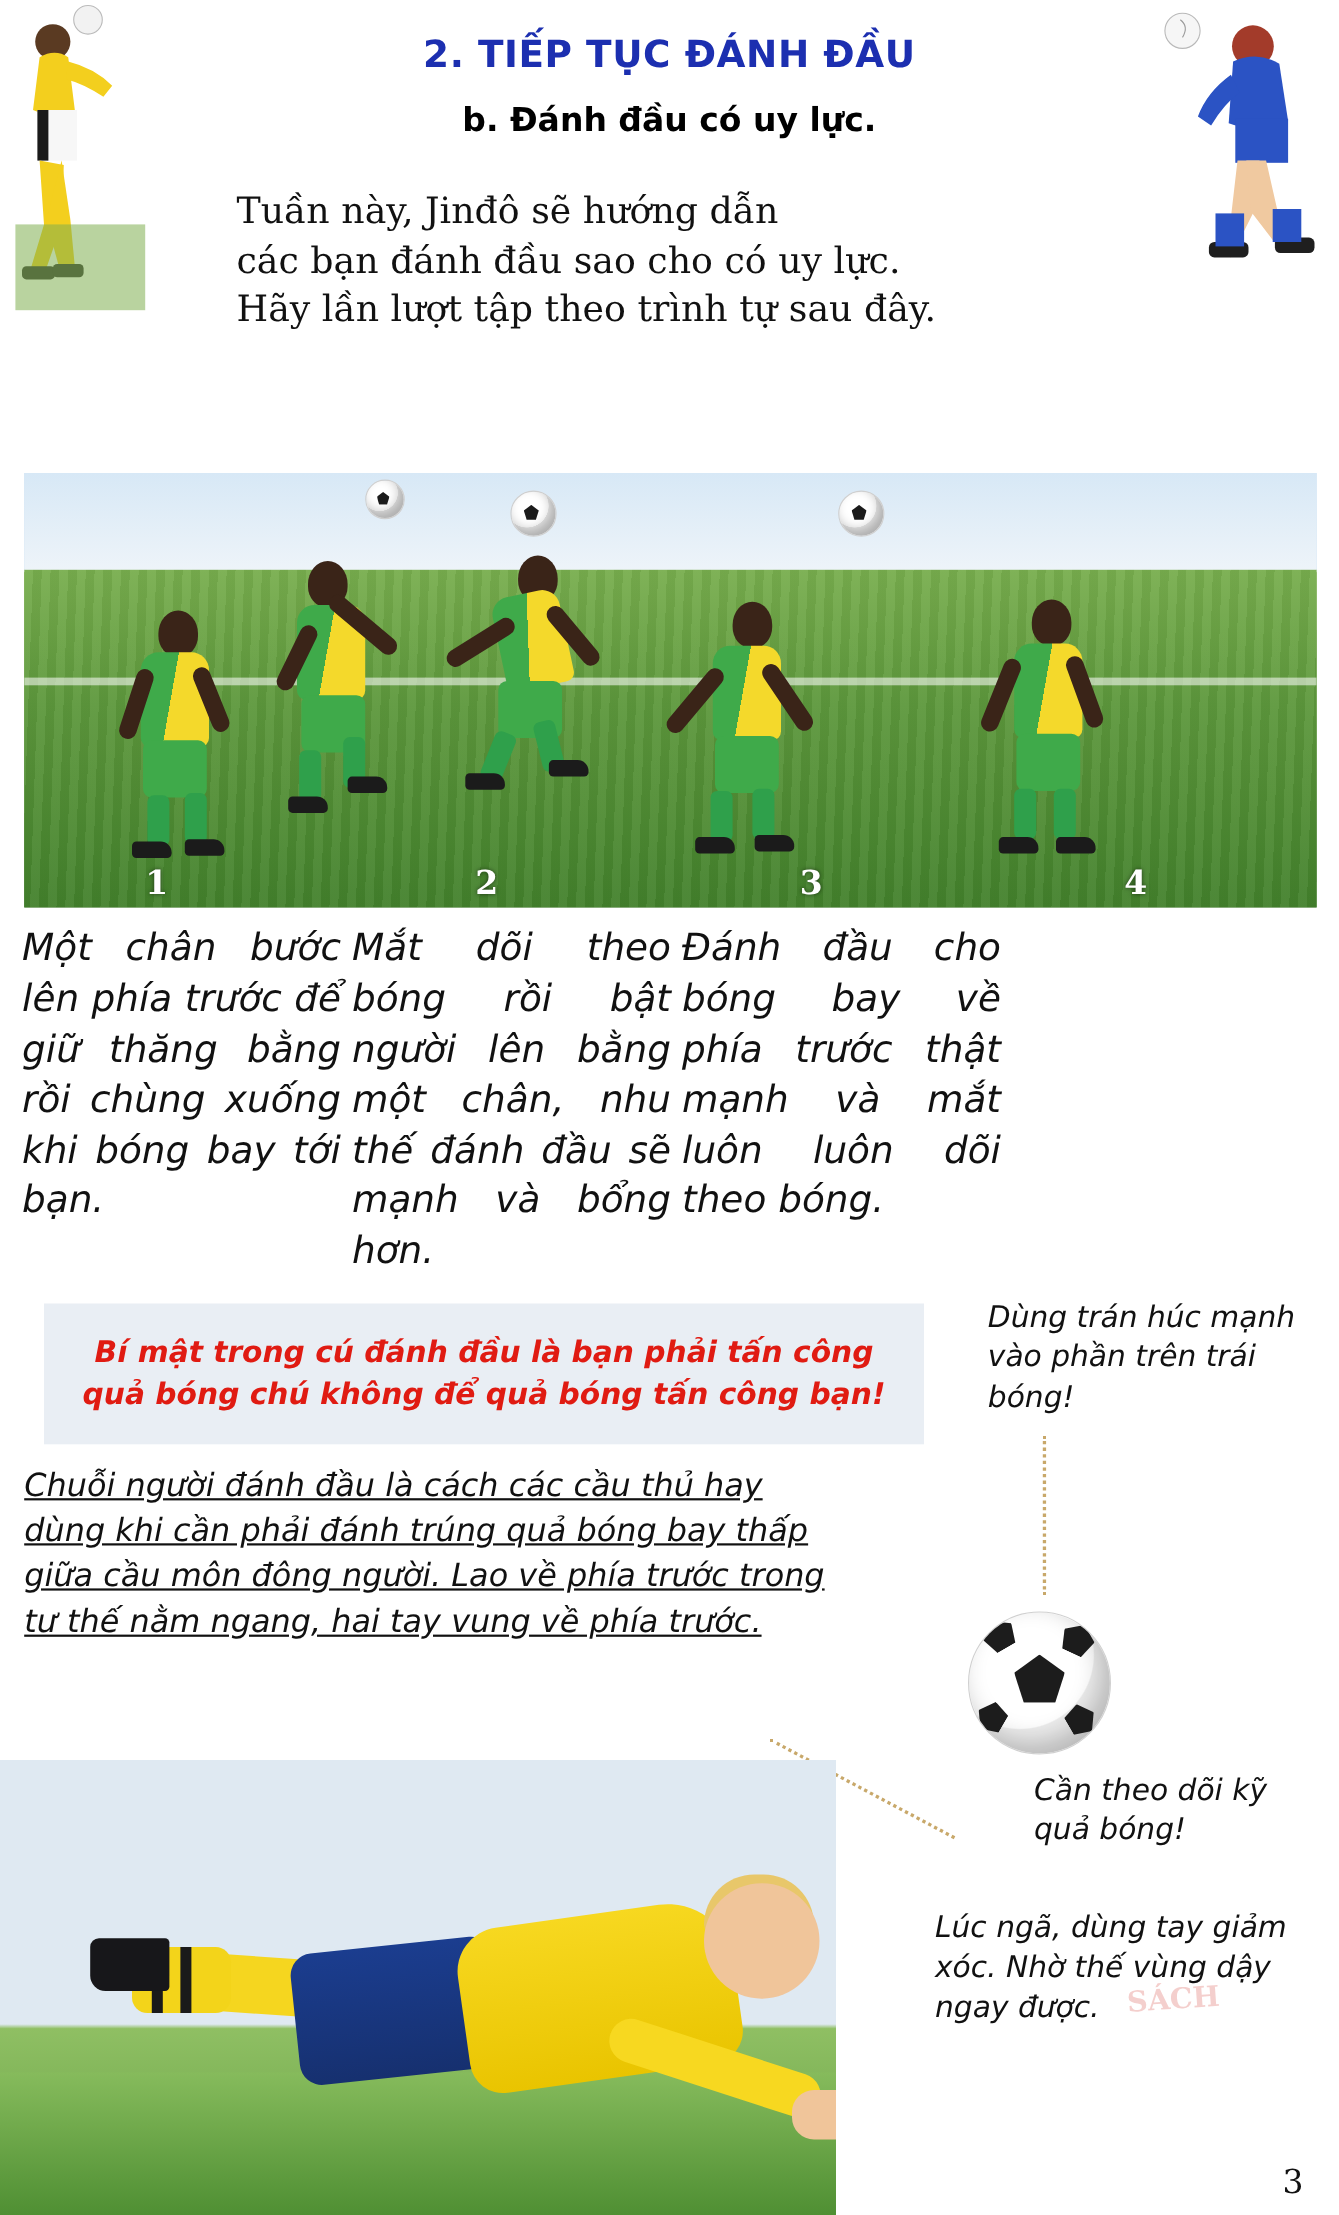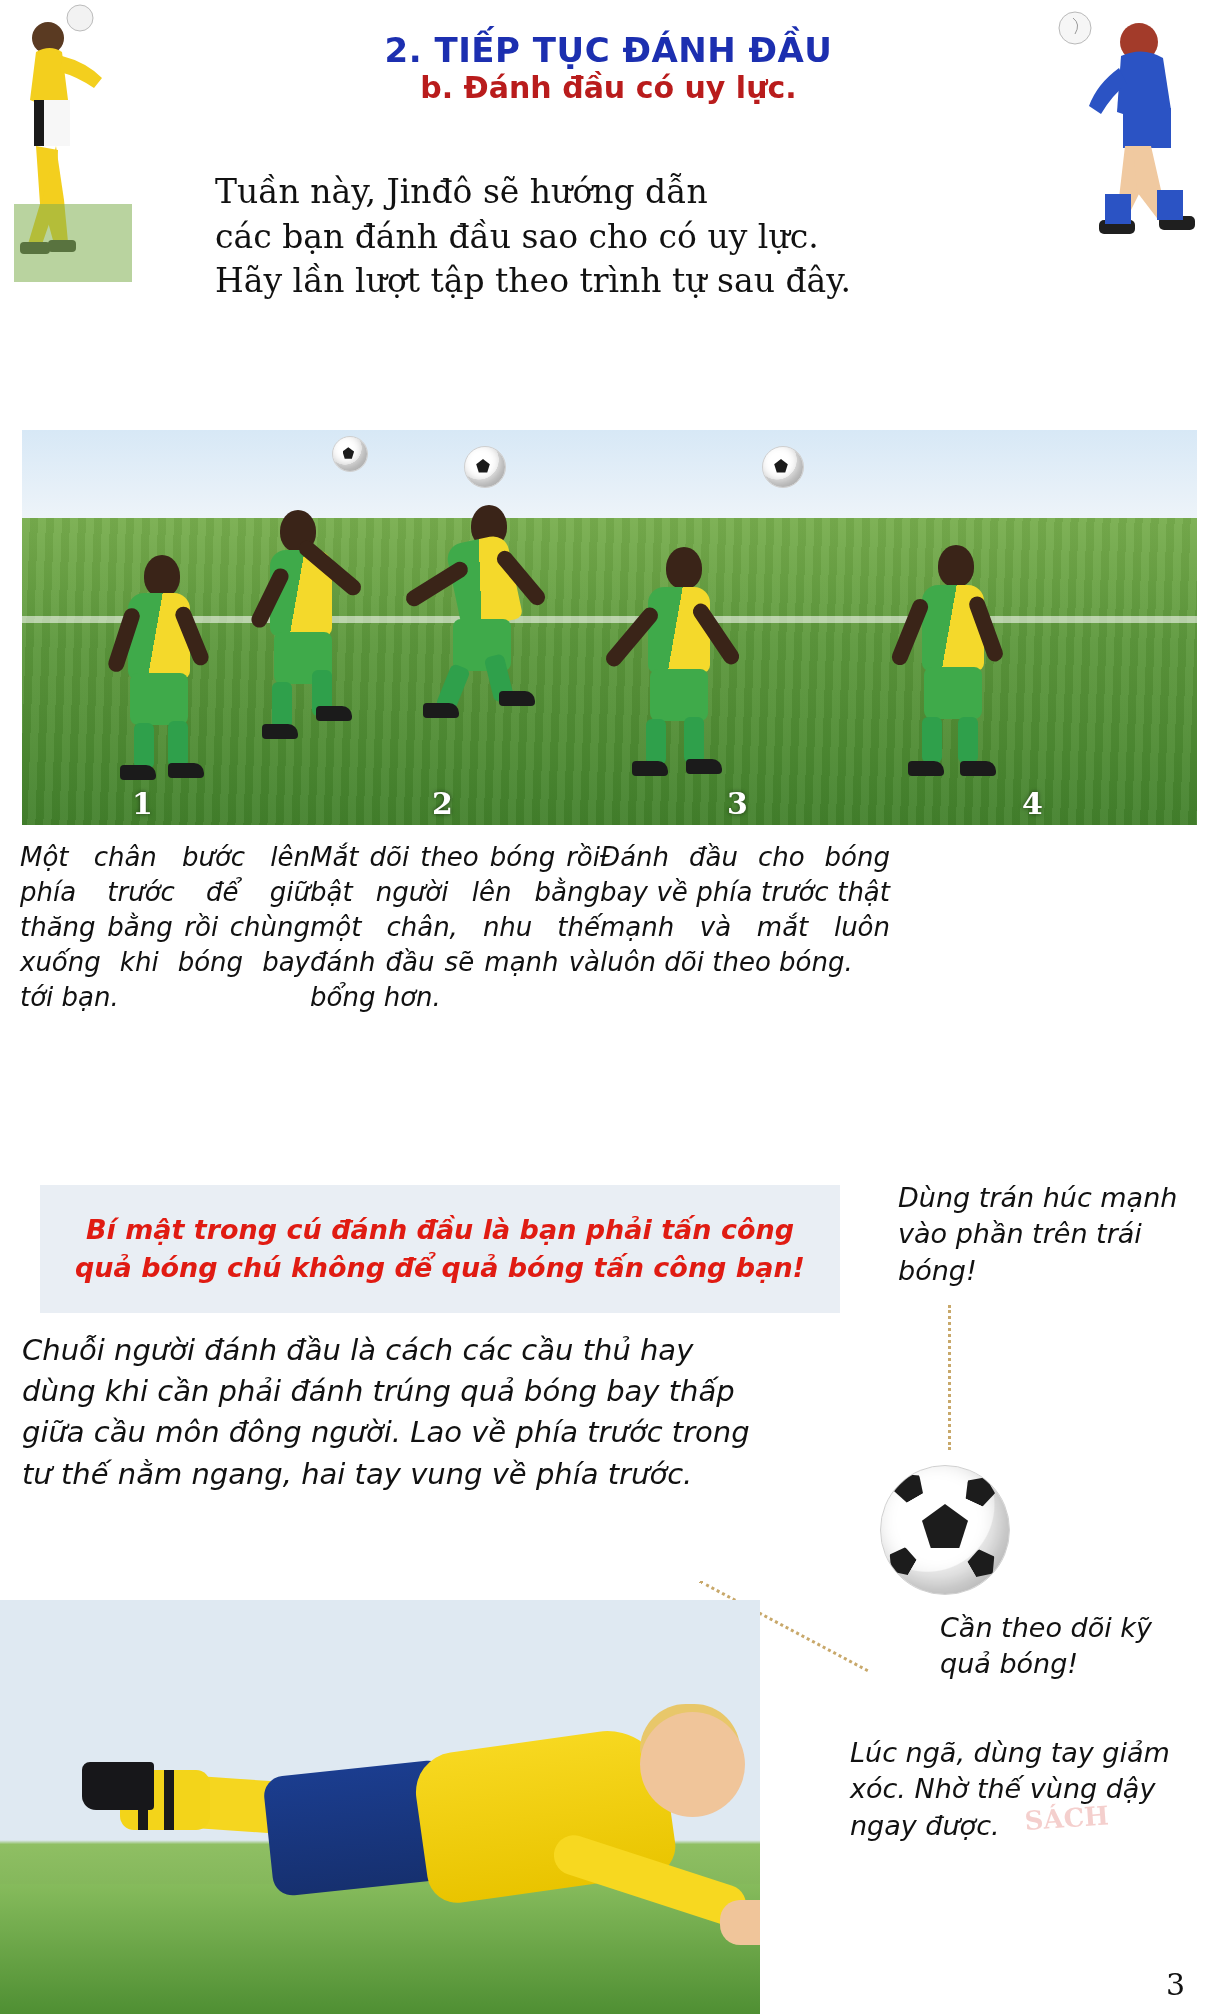--- a/index.html
+++ b/index.html
@@ -29,23 +29,24 @@
     text-align: center;
   }
   .title {
     color: #1c2fb0;
     font-weight: bold;
     font-size: 34px;
     letter-spacing: 0.5px;
     font-family: "DejaVu Sans", sans-serif;
   }
   .subtitle {
-    color: #b91c1c;
+    color: #000000;
     font-weight: bold;
     font-size: 30px;
+    margin-top: 22px;
     font-family: "DejaVu Sans", sans-serif;
   }
   .intro {
     position: absolute;
     top: 170px;
     left: 215px;
     width: 820px;
     text-align: left;
     font-family: "DejaVu Serif", serif;
     font-size: 33px;
@@ -133,23 +134,24 @@
     clip-path: polygon(50% 0%, 100% 38%, 81% 100%, 19% 100%, 0% 38%);
   }
 
   
   .captions {
     position: absolute;
     left: 20px;
     top: 840px;
     width: 1180px;
     display: flex;
+    gap: 10px;
     font-family: "DejaVu Sans", sans-serif;
     font-style: italic;
-    font-size: 26px;
+    font-size: 34px;
     line-height: 1.35;
     color: #111111;
   }
   .cap-col { width: 290px; text-align: justify; }
   .cap-col p { margin: 0; }
 
   
   .red-note {
     position: absolute;
     left: 40px;
@@ -184,20 +186,21 @@
   .body-par {
     position: absolute;
     left: 22px;
     top: 1330px;
     width: 740px;
     font-family: "DejaVu Sans", sans-serif;
     font-style: italic;
     font-size: 29px;
     line-height: 1.42;
     color: #111111;
+    text-decoration: underline;
   }
 
   
   .bottom-photo {
     position: absolute;
     left: 0;
     top: 1600px;
     width: 760px;
     height: 414px;
     overflow: hidden;

